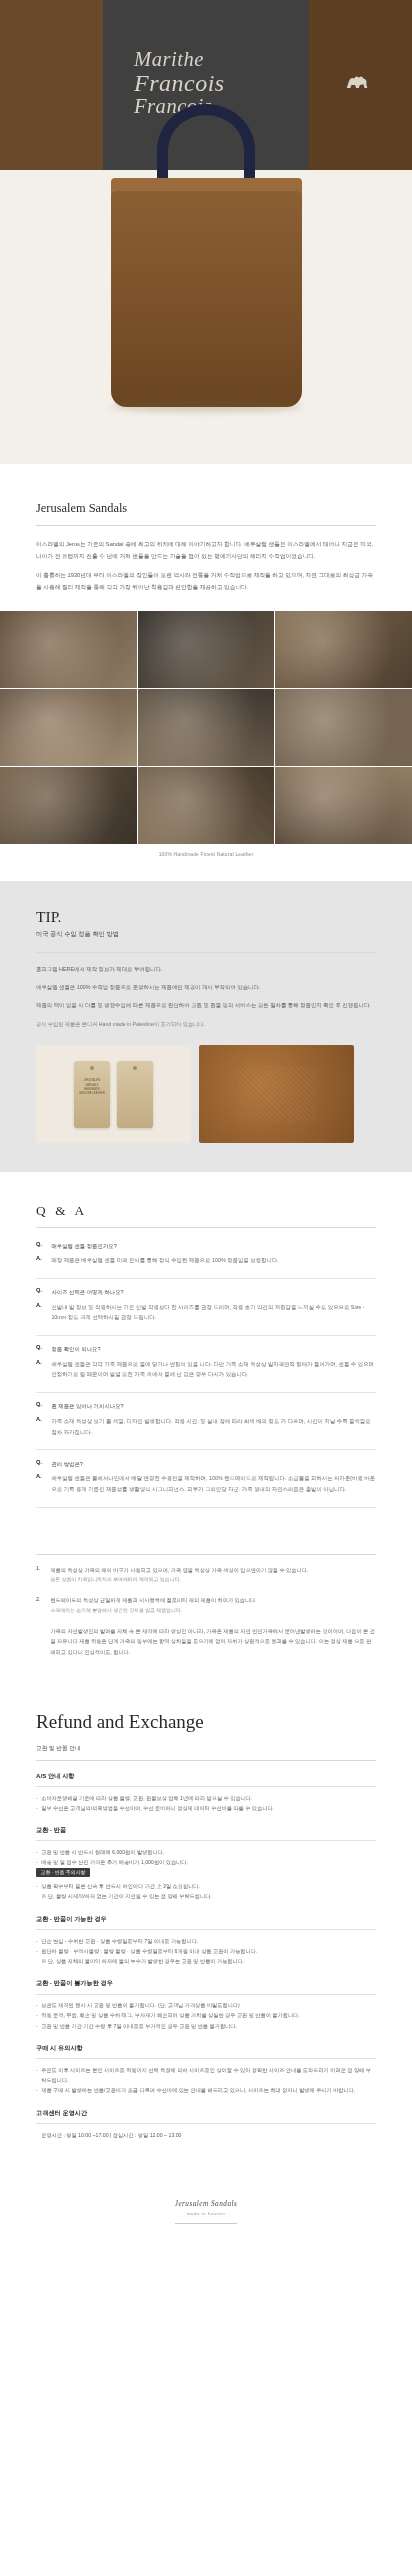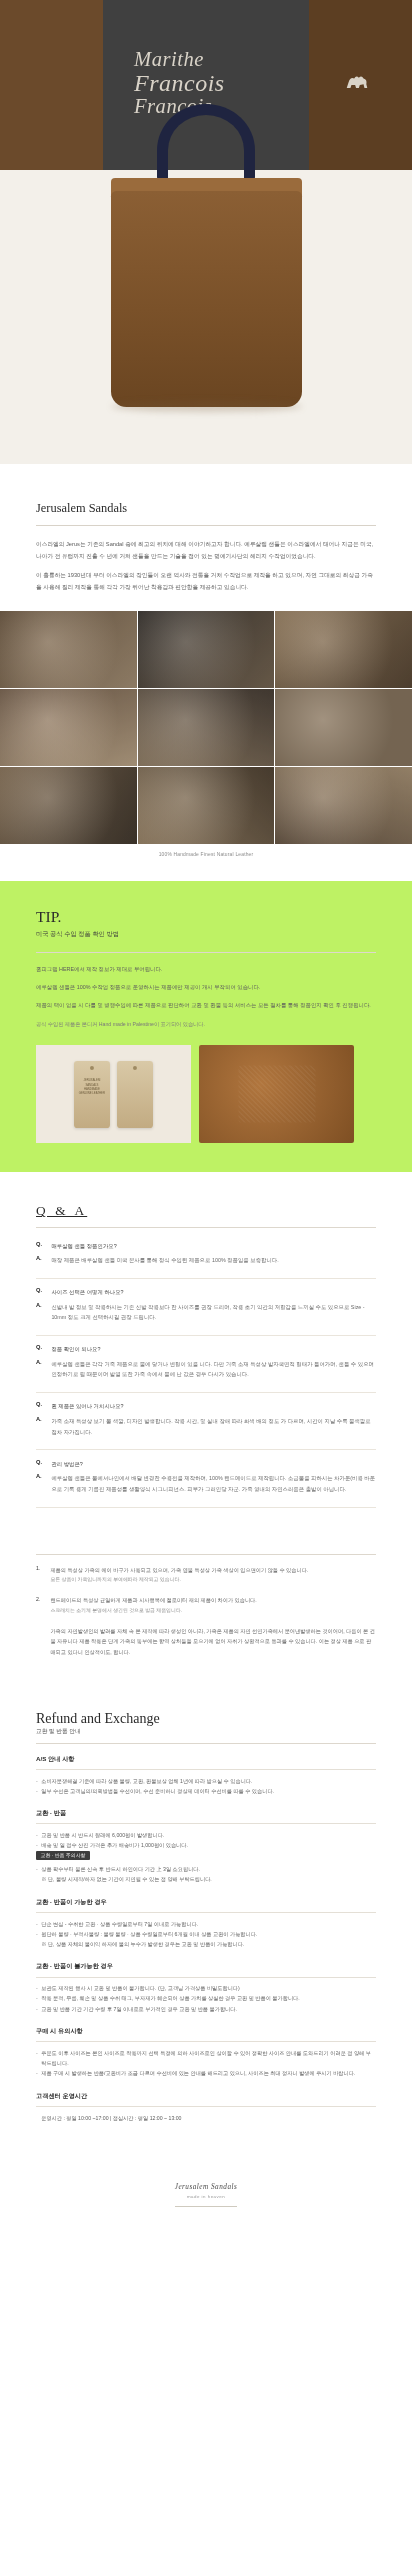--- a/index.html
+++ b/index.html
@@ -71,57 +71,57 @@
   .ph.g { background: linear-gradient(120deg,#8b755b,#463c31); }
   .ph.h { background: linear-gradient(45deg,#a08a6d,#554737); }
   .ph.i { background: linear-gradient(20deg,#6a5846,#b19a7c); }
   .ph::after {
     content:""; position:absolute; inset:0;
     background: radial-gradient(circle at 35% 40%, rgba(255,255,255,.18), rgba(0,0,0,.18) 70%);
   }
   .cap { text-align:center; font-size:4.9px; color:#8b8b8b; padding:8.2px 0 0; letter-spacing:0.2px; }
 
   
-  .tip { background:#bef264; margin-top:24px; padding:27px 36px 29px; }
+  .tip { background:#e5e5e5; margin-top:24px; padding:27px 36px 29px; }
   .tip h2 { margin:0 0 4.1px; font-family:"Liberation Serif", serif; font-size:15.5px; color:#2a2a2a; font-weight:normal; }
   .tip .sub { font-size:6.2px; color:#3d3d3d; margin-bottom:13.4px; }
   .tip .line { height:0.5px; background:#ded8cd; margin:0 0 11.3px; }
   .tip p { margin:0 0 7.2px; font-size:5.4px; line-height:2.0; color:#5c5c5c; }
   .tip .note { font-size:5.2px; color:#7a7a7a; margin-top:9.3px; line-height:1.9; }
 
   .tip-imgs { margin-top:15.5px; display:flex; gap:8.2px; align-items:flex-start; }
   .tag-card { width:155px; height:98px; background:#efe9df; display:flex; gap:7.2px; align-items:center; justify-content:center; }
   .tag { width:36px; height:67px; background: linear-gradient(180deg,#d9c9a7,#c2ab82); border-radius:3.1px; position:relative; box-shadow:0 1px 3.1px rgba(0,0,0,.15); }
   .tag::before { content:""; position:absolute; top:5.2px; left:50%; transform:translateX(-50%); width:4.1px; height:4.1px; border-radius:50%; background:#9e8a63; }
   .tag .tagtext { position:absolute; top:17.5px; left:4.1px; right:4.1px; font-size:2.8px; color:#6d5c3c; line-height:1.5; text-align:center; }
   .leather-card { width:155px; height:98px; background: radial-gradient(circle at 40% 40%, #b1763e, #7e4f23); border-radius:2.1px; position:relative; overflow:hidden; }
   .leather-card .stamp { position:absolute; left:50%; top:50%; transform:translate(-50%,-50%); width:77px; height:57px; border-radius:3.1px; opacity:.35; background: repeating-linear-gradient(45deg, rgba(255,255,255,.12) 0 1.5px, transparent 1.5px 3.6px); }
 
   
   .qa { padding:31px 36px 10.3px; }
-  .qa h2 { margin:0 0 5.2px; font-family:"Liberation Serif", serif; font-size:13.4px; letter-spacing:3.1px; font-weight:normal; color:#2a2a2a;text-decoration:underline; }
+  .qa h2 { margin:0 0 5.2px; font-family:"Liberation Serif", serif; font-size:13.4px; letter-spacing:3.1px; font-weight:normal; color:#2a2a2a; }
   .qa .line { height:0.5px; background:#ddd7cd; margin:7.2px 0 5.2px; }
   .qa-item { padding:8.2px 0; border-bottom:0.5px solid #eae5dc; }
   .qa-row { display:flex; gap:7.2px; margin-bottom:4.1px; }
   .qa-mark { width:8.2px; flex:0 0 8.2px; font-size:5.7px; color:#222; font-weight:bold; }
   .qa-text { font-size:5.4px; line-height:1.95; color:#444; }
   .qa-row.ans .qa-text { color:#6a6a6a; }
 
   
   .notice { padding:29px 36px 10.3px; }
   .notice h2 { margin:0; font-family:"Liberation Serif", serif; font-size:12.4px; letter-spacing:1.5px; font-weight:normal; color:#2a2a2a; }
   .notice .line { height:0.5px; background:#ddd7cd; margin:7.2px 0 10.3px; }
   .nrow { display:flex; gap:6.2px; margin-bottom:10.3px; }
   .nnum { flex:0 0 8.2px; font-size:5.2px; color:#333; padding-top:0.5px; }
   .ntext { font-size:5.2px; line-height:2.0; color:#5d5d5d; }
   .ntext .sub { display:block; color:#8a8a8a; font-size:4.9px; }
 
   
   .refund { padding:33px 36px 20.6px; }
-  .refund h2 { margin:0 0 1px; font-family:"Liberation Serif", serif; font-size:14px; font-weight:normal; color:#2a2a2a; }
+  .refund h2 { margin:0 0 12px; font-family:"Liberation Serif", serif; font-size:19px; font-weight:normal; color:#2a2a2a; }
   .refund .line { height:0.5px; background:#ddd7cd; margin:7.2px 0 11.3px; }
   .blk { margin-bottom:13.4px; }
   .blk h3 { margin:0 0 5.2px; font-size:6.2px; color:#2a2a2a; }
   .blk .bar { height:0.5px; background:#e4dfd6; margin:4.1px 0 6.2px; }
   .li { font-size:5.2px; line-height:1.95; color:#5d5d5d; padding-left:5.2px; position:relative; }
   .li::before { content:"-"; position:absolute; left:0; color:#9a9a9a; }
   .li.plain::before { content:""; }
   .badge { display:inline-block; background:#3c3c3c; color:#fff; font-size:4.9px; padding:1.5px 4.6px; border-radius:1px; margin-bottom:4.1px; }
 
   

